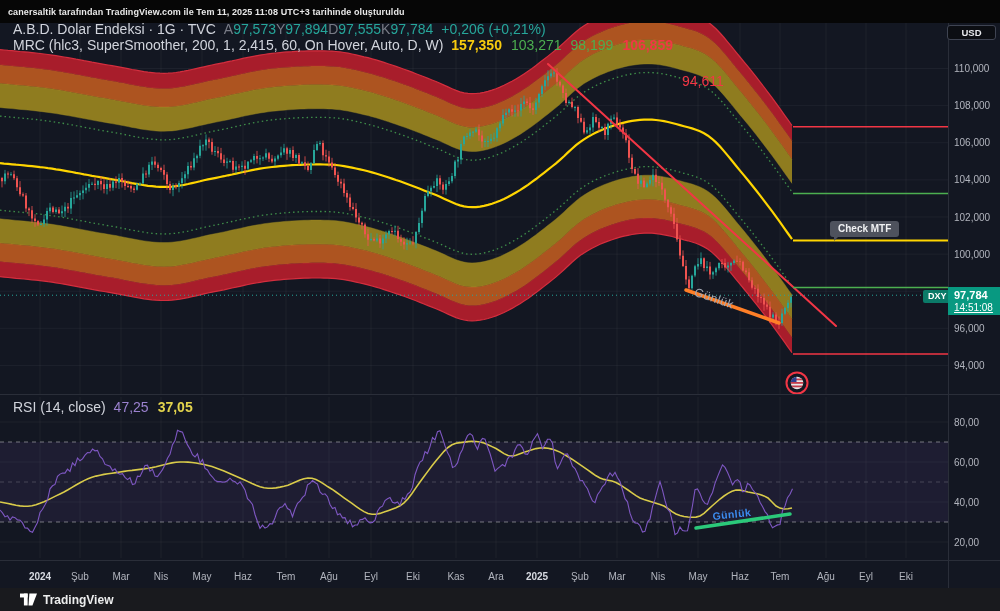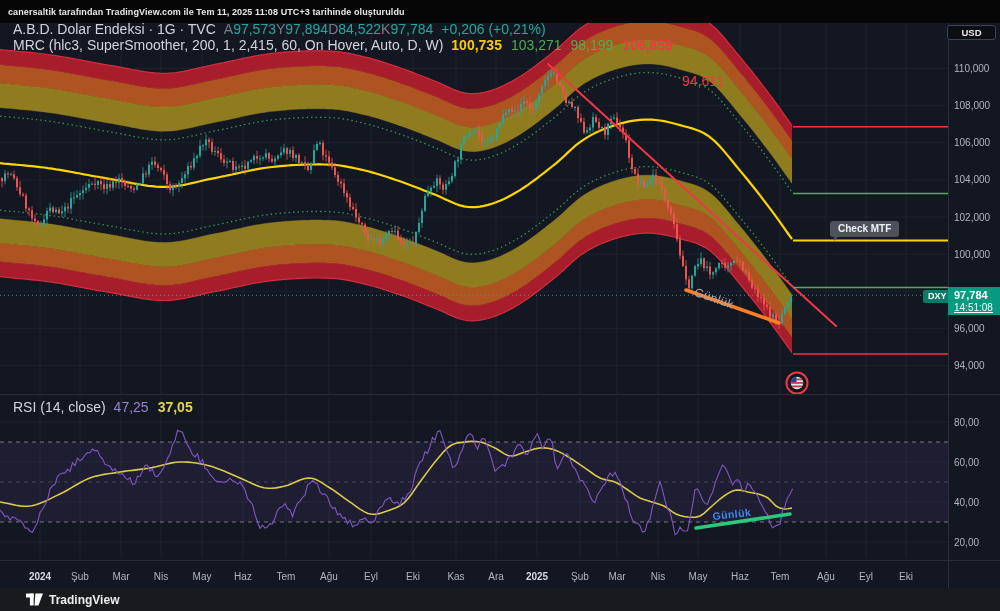--- a/index.html
+++ b/index.html
@@ -29,21 +29,21 @@
              padding:1px 5px 2px; border-radius:2px; }
   .dxy-price { left:948px; top:287px; width:52px; height:28px; background:#089981; color:#fff;
                padding:2px 0 0 6px; line-height:1.15; }
   .dxy-price .p { font-size:11px; font-weight:700; display:block; }
   .dxy-price .t { font-size:10px; display:block;text-decoration:underline; }
   .gunluk-main { color:#a5aab5; font-size:12px; letter-spacing:.5px; transform:rotate(19deg);
                  transform-origin:left top; }
   .gunluk-rsi { color:#3c8cf0; font-size:10.5px; font-weight:700; letter-spacing:.4px;
                 transform:rotate(-6deg); transform-origin:left top; }
   .wm-bar { left:0; top:588px; width:1000px; height:23px; background:#191a1e; display:flex;
-            align-items:center; padding-left:26px; gap:6px; z-index:5; }
+            align-items:center; padding-left:20px; gap:6px; z-index:5; }
   .wm-bar .wm-text { color:#eceded; font-size:12px; font-weight:700; }
 </style>
 </head>
 <body>
 
 <div class="stage">
 
   <div class="topbar">
     <span>canersaltik tarafından TradingView.com ile Tem 11, 2025 11:08 UTC+3 tarihinde oluşturuldu</span>
   </div>
@@ -206,30 +206,30 @@
       <text x="826" y="580" font-size="10" text-anchor="middle" fill="#b2b5be">Ağu</text>
       <text x="866" y="580" font-size="10" text-anchor="middle" fill="#b2b5be">Eyl</text>
       <text x="906" y="580" font-size="10" text-anchor="middle" fill="#b2b5be">Eki</text>
     </svg>
 
   <div class="overlay legend-row" style="top:21px;">
     <span>A.B.D. Dolar Endeksi · 1G · TVC</span>
     <span class="pairs" id="ohlc-pairs">
         <span class="pair"><span class="k">A</span><span class="v">97,573</span></span>
         <span class="pair"><span class="k">Y</span><span class="v">97,894</span></span>
-        <span class="pair"><span class="k">D</span><span class="v">84,522</span></span>
+        <span class="pair"><span class="k">D</span><span class="v">97,555</span></span>
         <span class="pair"><span class="k">K</span><span class="v">97,784</span></span>
       </span>
     <span style="color:#26a69a">+0,206 (+0,21%)</span>
   </div>
 
   <div class="overlay legend-row" style="top:37px;">
     <span>MRC (hlc3, SuperSmoother, 200, 1, 2,415, 60, On Hover, Auto, D, W)</span>
     <span class="mrc-vals" id="mrc-vals">
-        <span style="color: rgb(247, 203, 14);">100,735</span>
+        <span style="color: rgb(247, 203, 14);">157,350</span>
         <span style="color: rgb(76, 175, 80); font-weight: 400;">103,271</span>
         <span style="color: rgb(76, 175, 80); font-weight: 400;">98,199</span>
         <span style="color: rgb(242, 54, 69); font-weight: 700;">106,859</span>
         <span style="color: rgb(242, 54, 69); font-weight: 400; margin-top: 36px;">94,611</span>
       </span>
   </div>
 
   <div class="overlay legend-row" style="top:399px;">
     <span>RSI (14, close)</span>
     <span class="mrc-vals" id="rsi-vals">

